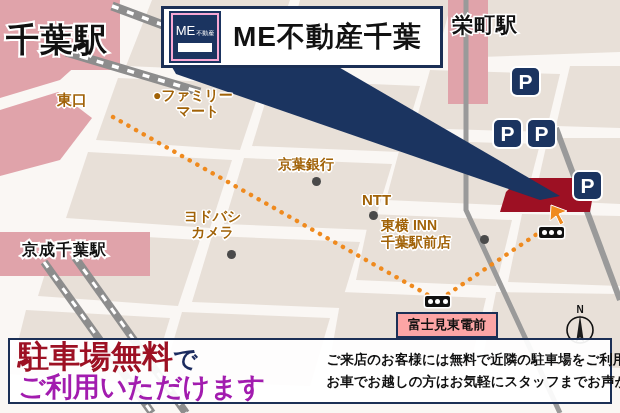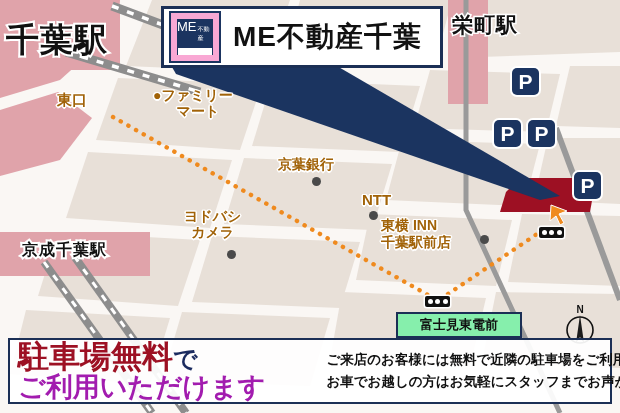--- a/index.html
+++ b/index.html
@@ -38,21 +38,21 @@
            background:#4a4a4a;}
 
   
   #logo-banner{
     position:absolute;left:161px;top:6px;width:282px;height:62px;
     background:#fff;border:3px solid #1b2f55;box-sizing:border-box;
     display:flex;align-items:center;z-index:6;
   }
   #logo-mark{
     width:48px;height:48px;margin-left:7px;background:#1b3460;
-    border:6px solid #f9a8d4;outline:2px solid #1b3460;
+    border:2px solid #f9a8d4;outline:2px solid #1b3460;
     box-sizing:border-box;display:flex;flex-direction:column;
     align-items:center;justify-content:center;flex:0 0 auto;
   }
   #logo-mark .mk-row{display:flex;align-items:baseline;color:#fff;}
   #logo-mark .mk-me{font-size:13px;letter-spacing:0px;font-weight:400;}
   #logo-mark .mk-jp{font-size:6px;margin-left:1px;}
   #logo-mark .mk-bar{width:34px;height:9px;background:#fff;margin-top:5px;}
   #logo-title{
     font-size:28px;color:#111;letter-spacing:1px;margin-left:14px;
     font-weight:700;white-space:nowrap;
@@ -69,22 +69,22 @@
   
   .signal{
     position:absolute;width:25px;height:11px;background:#111;
     border-radius:2px;display:flex;align-items:center;justify-content:space-evenly;
     z-index:5;box-shadow:0 0 0 1.5px #fff;
   }
   .signal i{width:5px;height:5px;border-radius:50%;background:#fff;display:block;}
 
   
   .box-label{
-    position:absolute;background:#86efac;border:2px solid #1b2f55;
-    font-size:13px;font-weight:bold;color:#111;padding:2px 22px;
+    position:absolute;background:#fca5a5;border:2px solid #1b2f55;
+    font-size:13px;font-weight:bold;color:#111;padding:2px 10px;
     white-space:nowrap;z-index:6;
   }
 
   
   #compass{position:absolute;left:563px;top:303px;width:34px;height:44px;z-index:6;}
 
   
   #bottom-banner{
     position:absolute;left:8px;top:338px;width:604px;height:66px;
     background:rgba(255,255,255,0.93);

